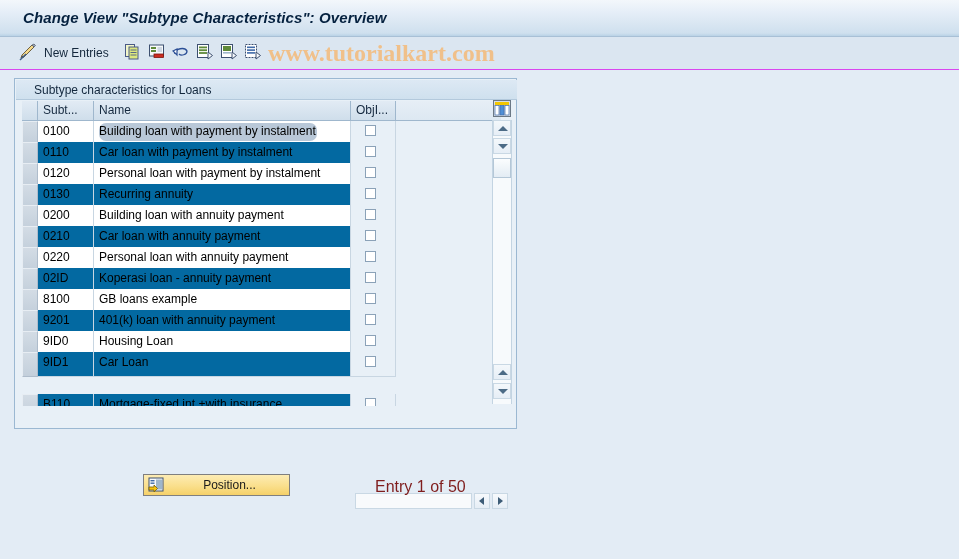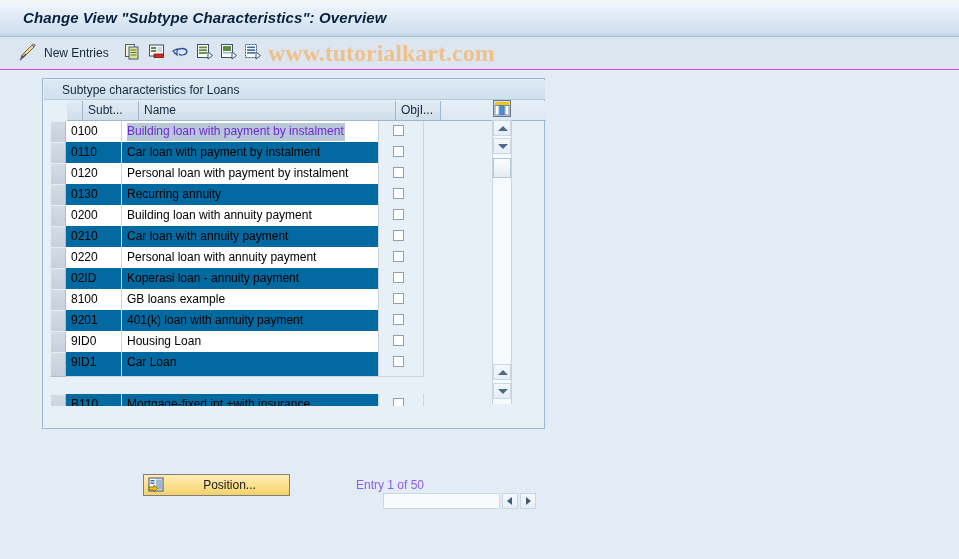--- a/index.html
+++ b/index.html
@@ -73,42 +73,41 @@
   }
 
   
   .panel {
     position: absolute;
     left: 14px; top: 78px;
     width: 503px; height: 351px;
     background: #e8f0f7;
     border: 1px solid #9bb8d2;
     box-sizing: border-box;
-    margin-left: 28px;
   }
   .panel-header {
     position: absolute;
     left: 1px; top: 1px;
     width: 501px; height: 20px;
     background: linear-gradient(to bottom, #dde9f4 0%, #cfe0ee 100%);
     border-bottom: 1px solid #b3c9dc;
     box-sizing: border-box;
   }
   .panel-header .ph-text {
     position: absolute;
     left: 18px; top: 3px;
     font-size: 12px;
     color: #12273d;
     white-space: nowrap;
   }
 
   
   .grid-head {
     position: absolute;
-    left: 18px; top: 22px;
+    left: 1px; top: 22px;
     width: 501px; height: 20px;
     background: transparent;
     box-sizing: border-box;
     text-decoration: underline;
   }
   .hcell {
     position: absolute;
     top: 0; height: 20px;
     background: linear-gradient(to bottom, #e2ebf4 0%, #cfdeeb 100%);
     border-right: 1px solid #9fb7cd;
@@ -181,22 +180,23 @@
   }
   .rc-obji {
     left: 330px; width: 45px;
     background: #e8f0f7;
     border-right: 1px solid #c8d6e2;
     border-bottom: 1px solid #c8d6e2;
   }
   .row.alt .rc-subt, .row.alt .rc-name { background: #0369a1; }
   .rc-name .txt.selected {
     background: #b9c8d8;
-    color: #6d28d9;
+    color: #000000;
     padding: 1px 1px 3px 0;
+    border-radius: 7px;
   }
   .cbx {
     position: absolute;
     left: 14px; top: 4px;
     width: 11px; height: 11px;
     background: #fff;
     border: 1px solid #8ba2b8;
     box-sizing: border-box;
   }
 
@@ -286,23 +286,23 @@
     position: absolute;
     left: 0; top: 3px;
     width: 147px;
     text-align: center;
     font-size: 12px;
     color: #1a1a1a;
     margin-left: 12px;
   }
   .entry-count {
     position: absolute;
-    left: 356px; top: 478px;
-    font-size: 12px;
-    color: #8b5cf6;
+    left: 375px; top: 478px;
+    font-size: 16px;
+    color: #7f1d1d;
     white-space: nowrap;
   }
 
   
   svg { display: block; }
 </style>
 </head>
 <body>
 
 <div class="titlebar">

